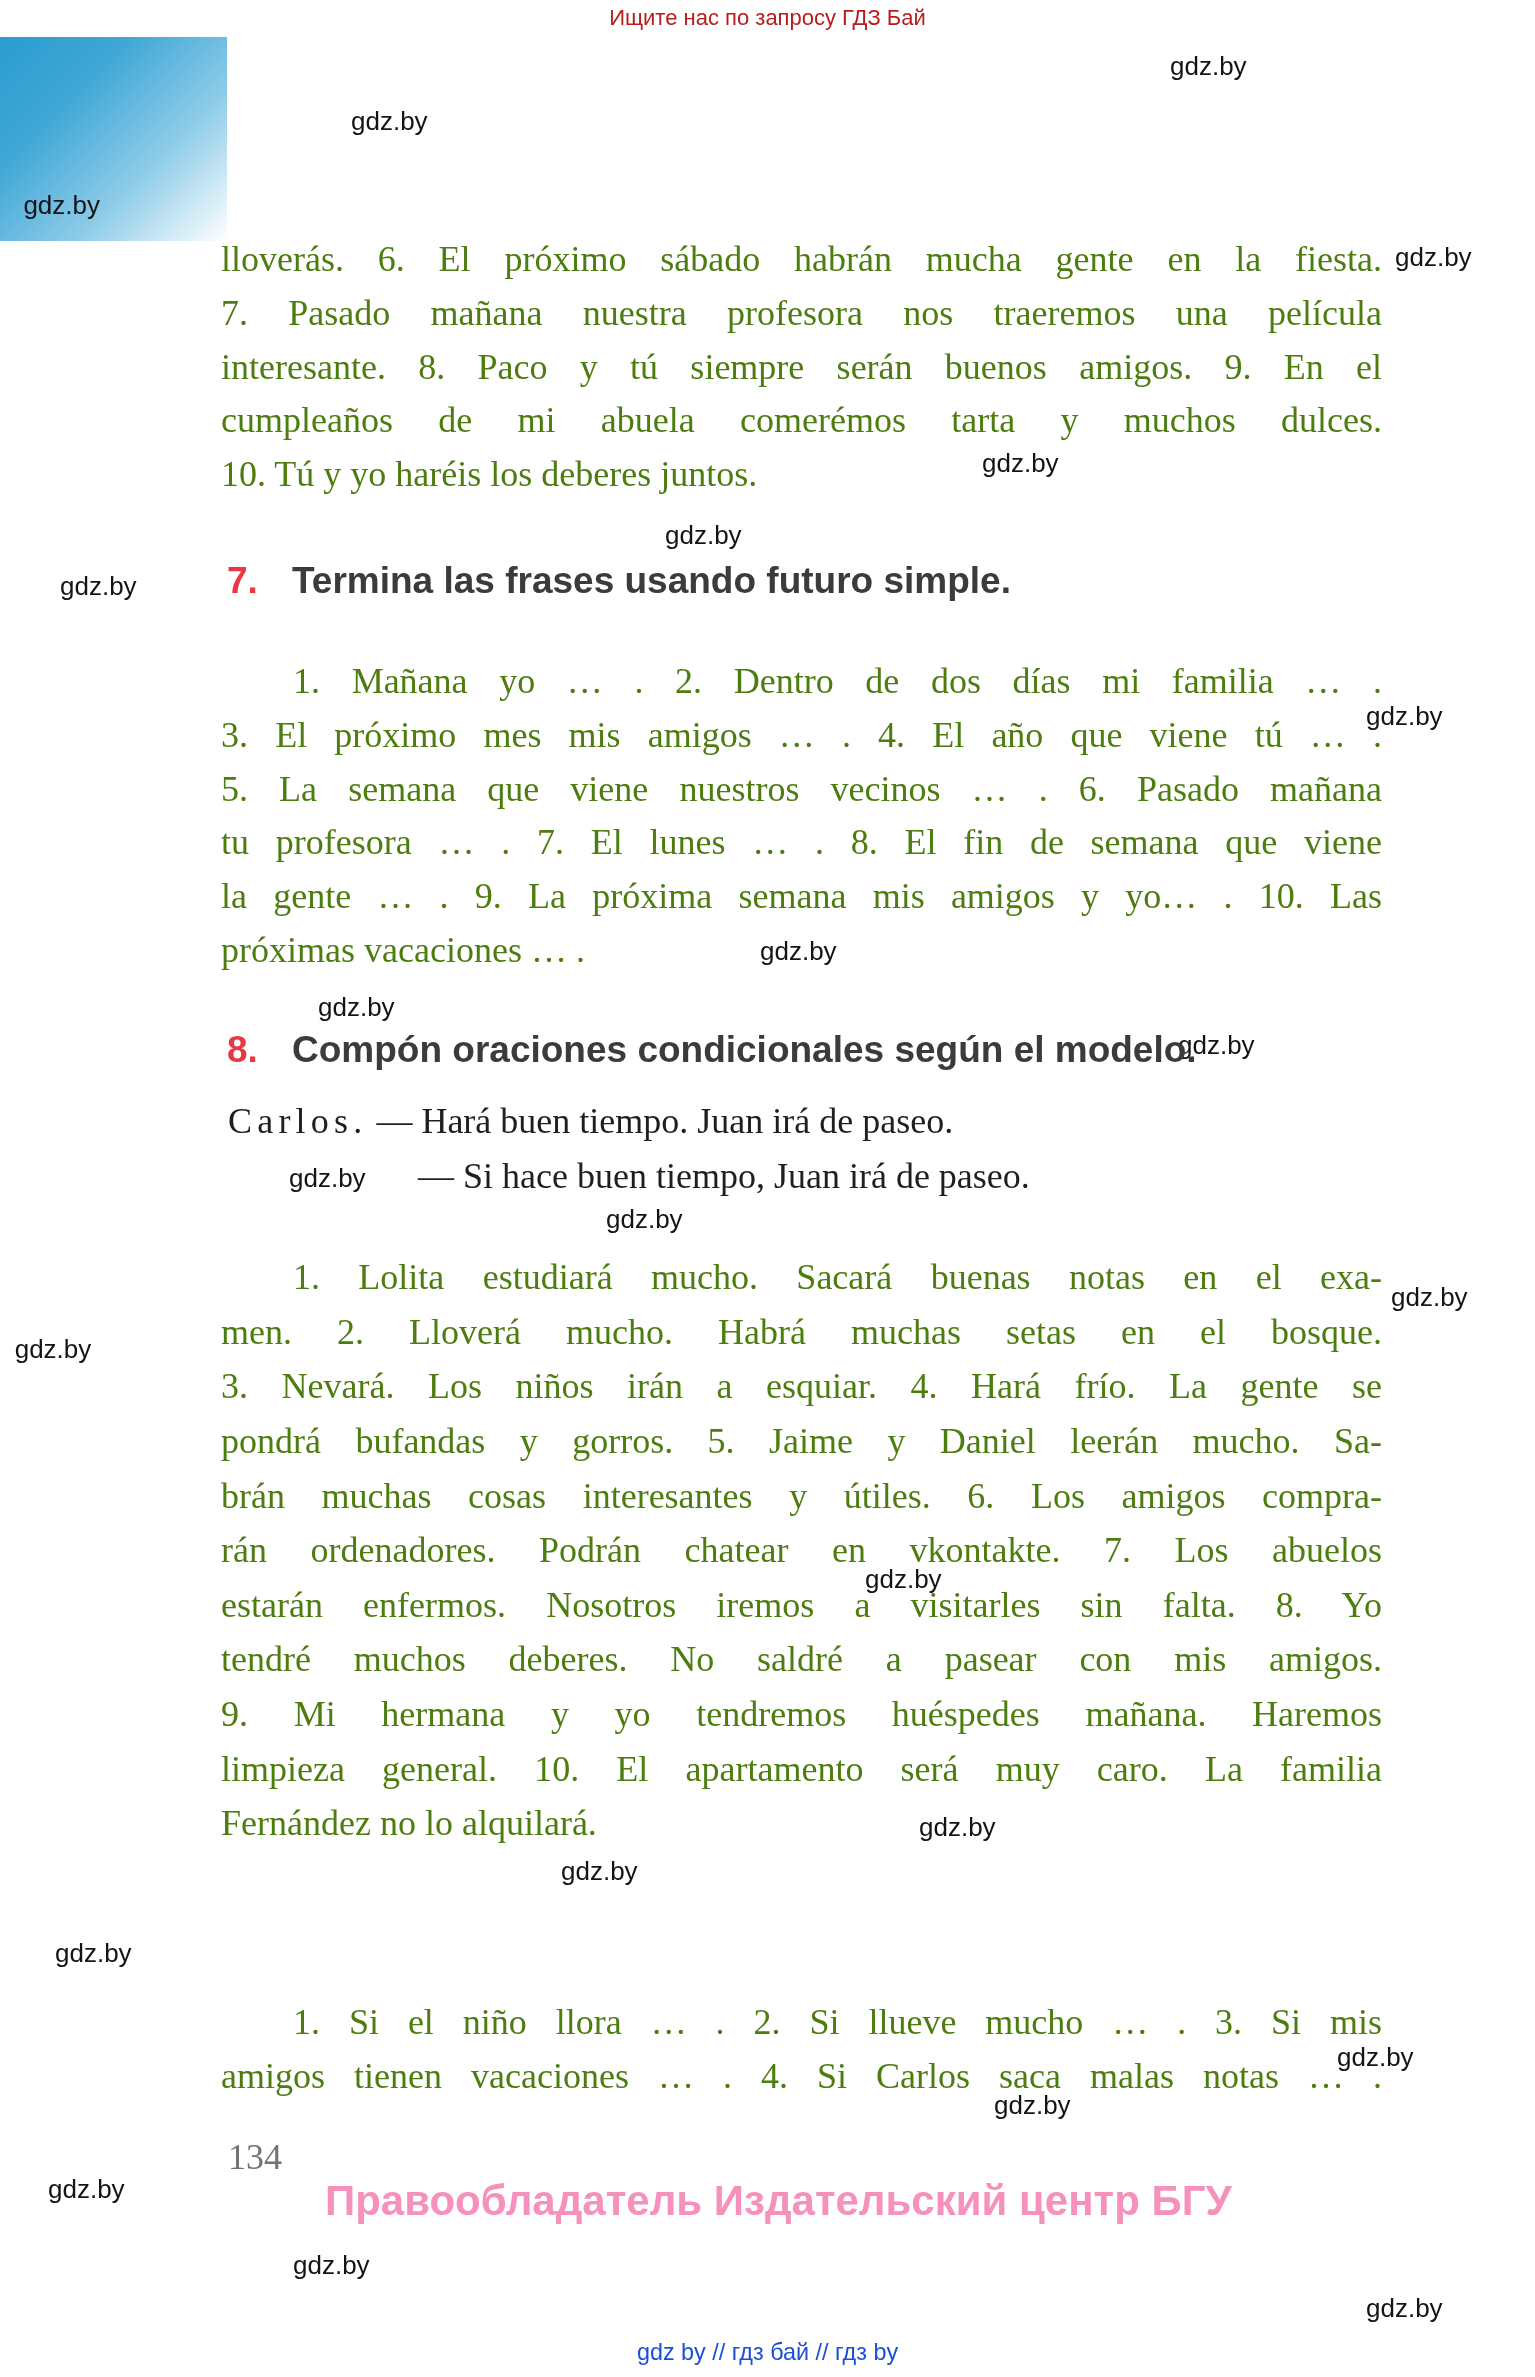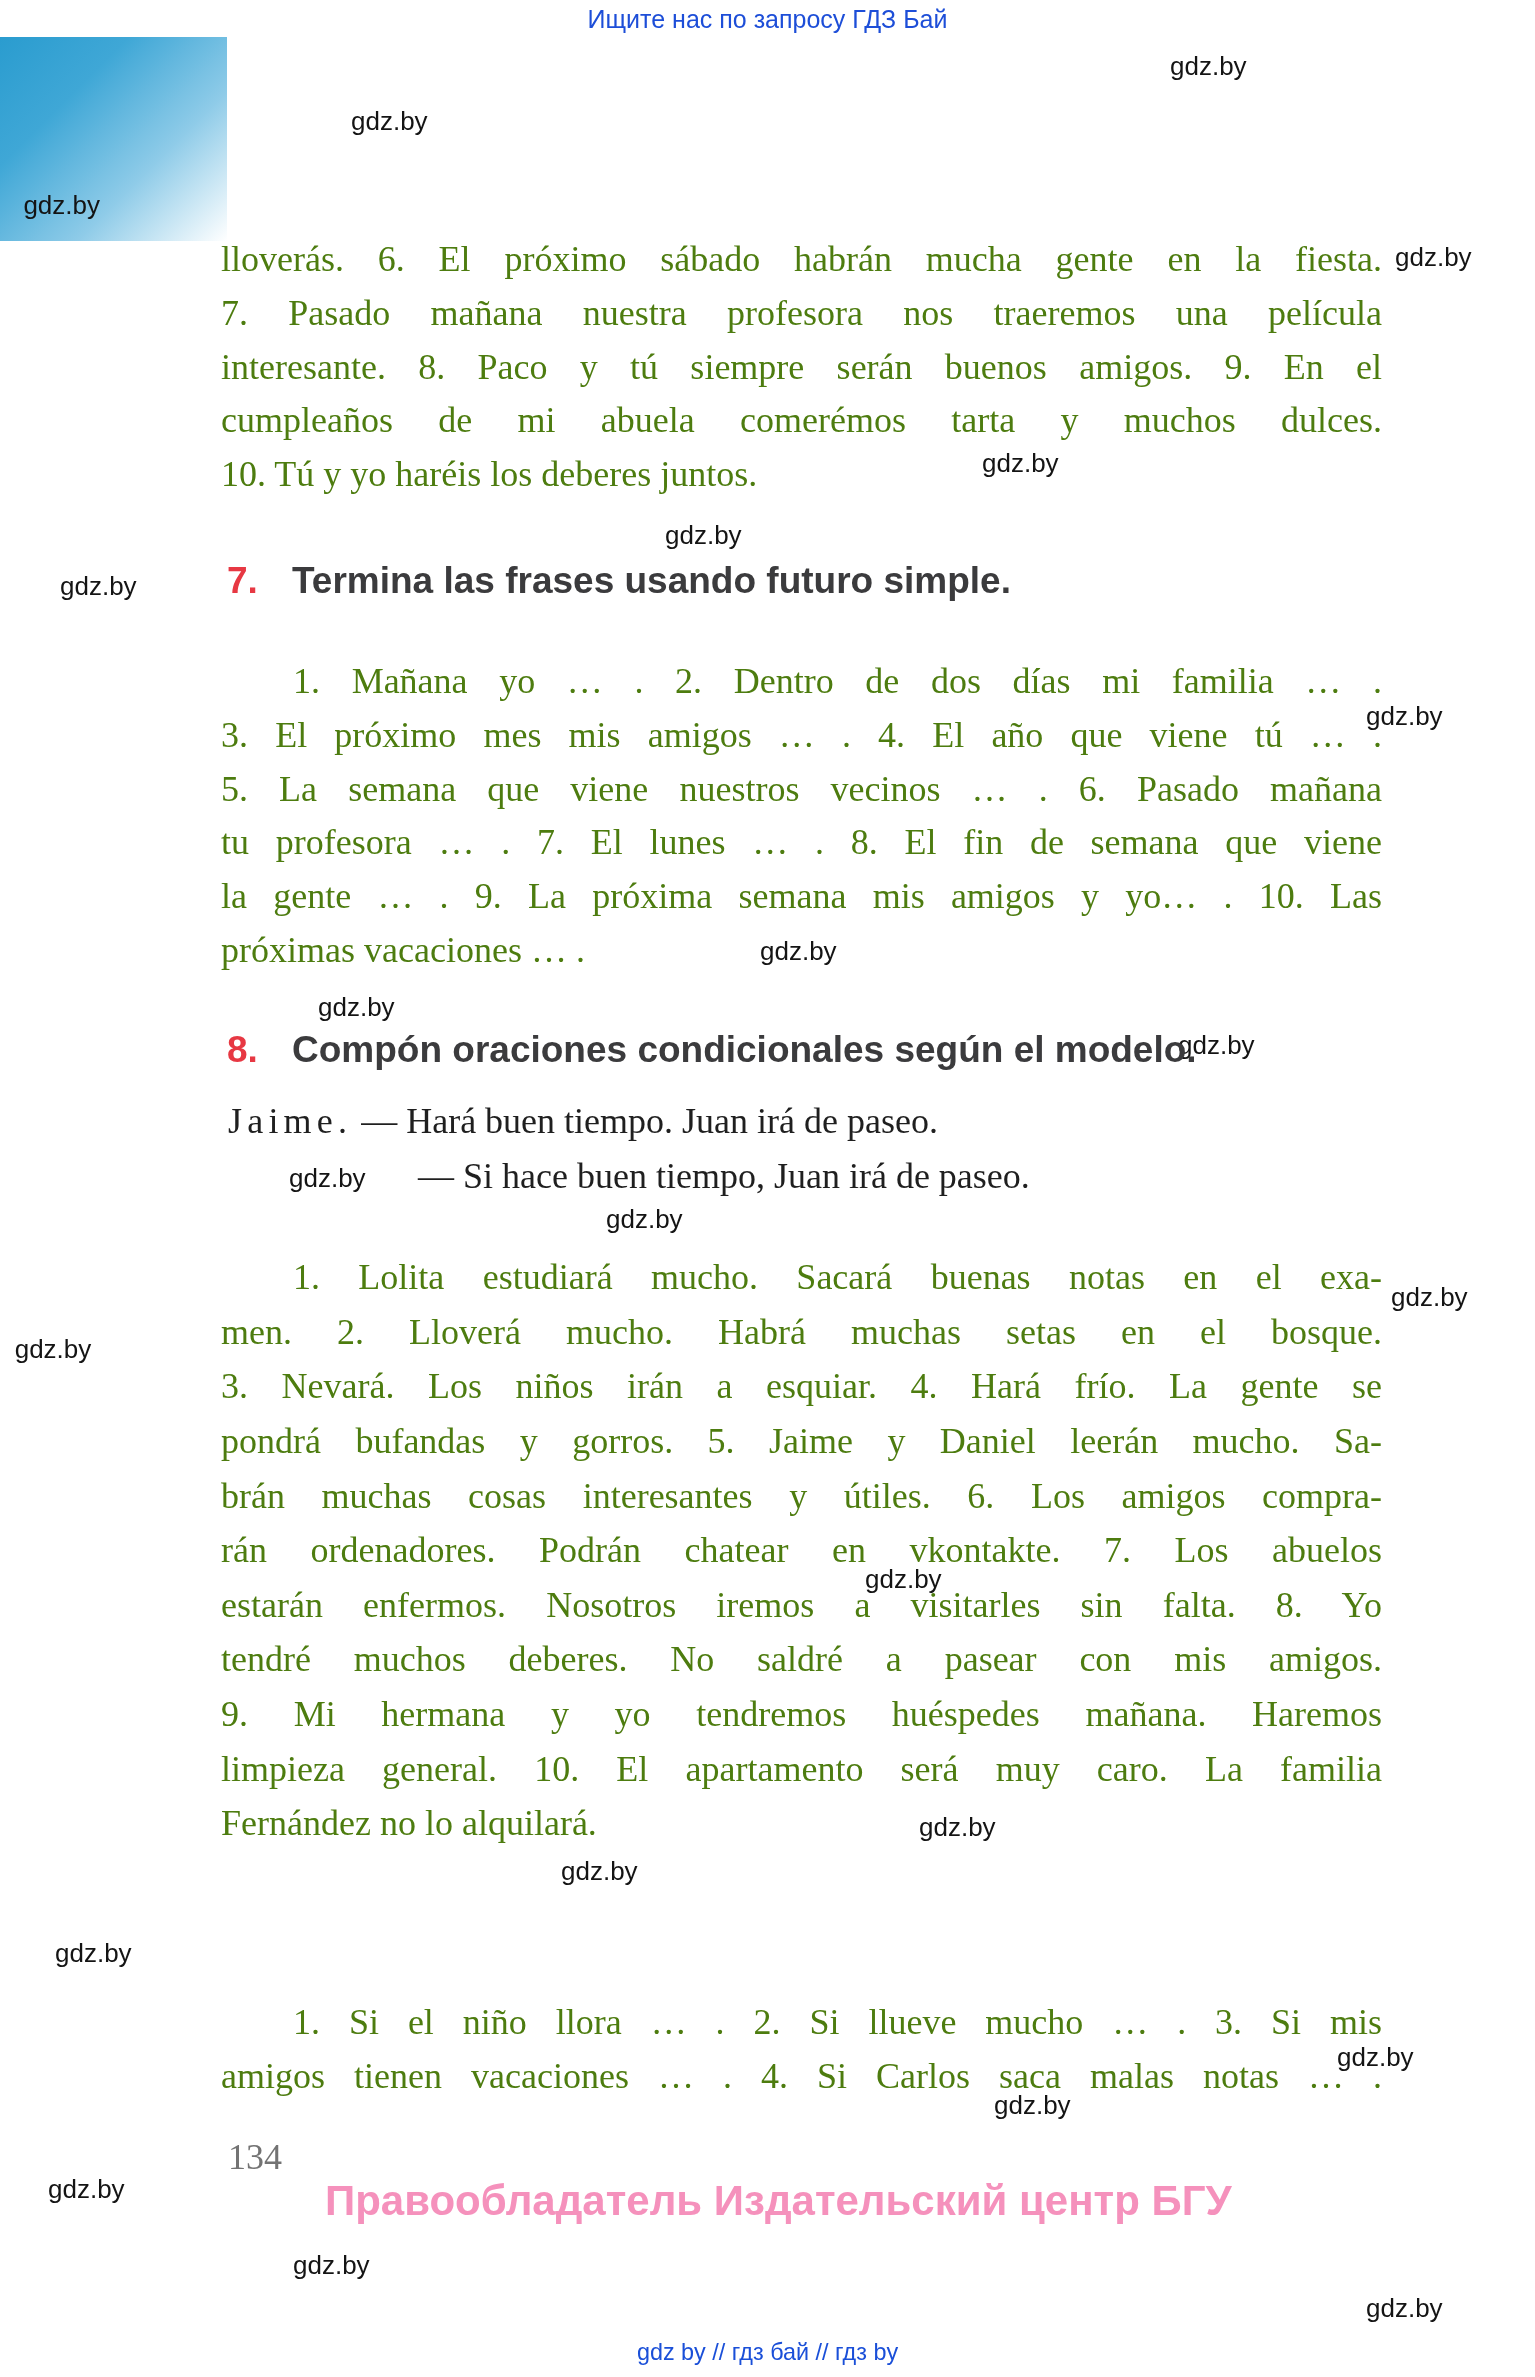--- a/index.html
+++ b/index.html
@@ -3,21 +3,21 @@
 <meta charset="utf-8">
 <style>
   html,body { margin:0; padding:0; background:#ffffff; }
   #page {
     position:relative; width:1535px; height:2377px; background:#ffffff;
     overflow:hidden; font-family:"Liberation Serif", serif;
   }
   
   .green-notice {
     position:absolute; top:5.2px; left:0; width:100%; text-align:center;
-    font-family:"Liberation Sans", sans-serif; font-size:25px; color:#1d4ed8;
+    font-family:"Liberation Sans", sans-serif; font-size:22px; color:#b91c1c;
   }
   
   .blue-box {
     position:absolute; left:0; top:37px; width:227px; height:204px;
     background:linear-gradient(135deg, #2a9ccf 0%, #3fa7d6 30%, #8ecbe8 65%, #ffffff 100%);
   }
   
   .wm {
     position:absolute; font-family:"Liberation Sans", sans-serif;
     font-size:26px; line-height:29.5px; color:#141414; white-space:nowrap;text-align:center;
@@ -116,21 +116,21 @@
     <div class="line just" style="top:815px;">tu profesora … . 7. El lunes … . 8. El fin de semana que viene</div>
     <div class="line just" style="top:869px;">la gente … . 9. La próxima semana mis amigos y yo… . 10. Las</div>
     <div class="line leftal" style="top:923px;">próximas vacaciones … .</div>
   </div>
 
   <div class="heading" style="top:1028px;">
     <span class="hnum">8.</span><span class="htitle">Compón oraciones condicionales según el modelo.</span>
   </div>
   <div>
     <div class="modelo-line" style="top:1094px;">
-      <span class="modelo-label">Jaime.</span>
+      <span class="modelo-label">Carlos.</span>
       <span>— Hará buen tiempo. Juan irá de paseo.</span>
     </div>
     <div class="modelo-line modelo-indent" style="top:1149px;">— Si hace buen tiempo, Juan irá de paseo.</div>
   </div>
   <div>
     <div class="line just ind" style="top:1250px;">1. Lolita estudiará mucho. Sacará buenas notas en el exa-</div>
     <div class="line just" style="top:1305px;">men. 2. Lloverá mucho. Habrá muchas setas en el bosque.</div>
     <div class="line just" style="top:1359px;">3. Nevará. Los niños irán a esquiar. 4. Hará frío. La gente se</div>
     <div class="line just" style="top:1414px;">pondrá bufandas y gorros. 5. Jaime y Daniel leerán mucho. Sa-</div>
     <div class="line just" style="top:1469px;">brán muchas cosas interesantes y útiles. 6. Los amigos compra-</div>

